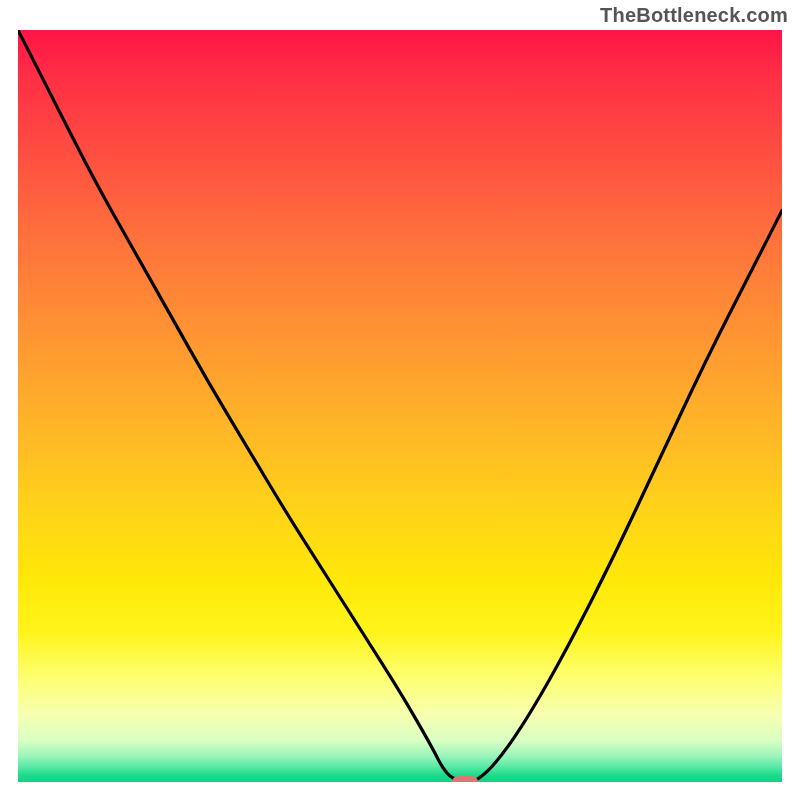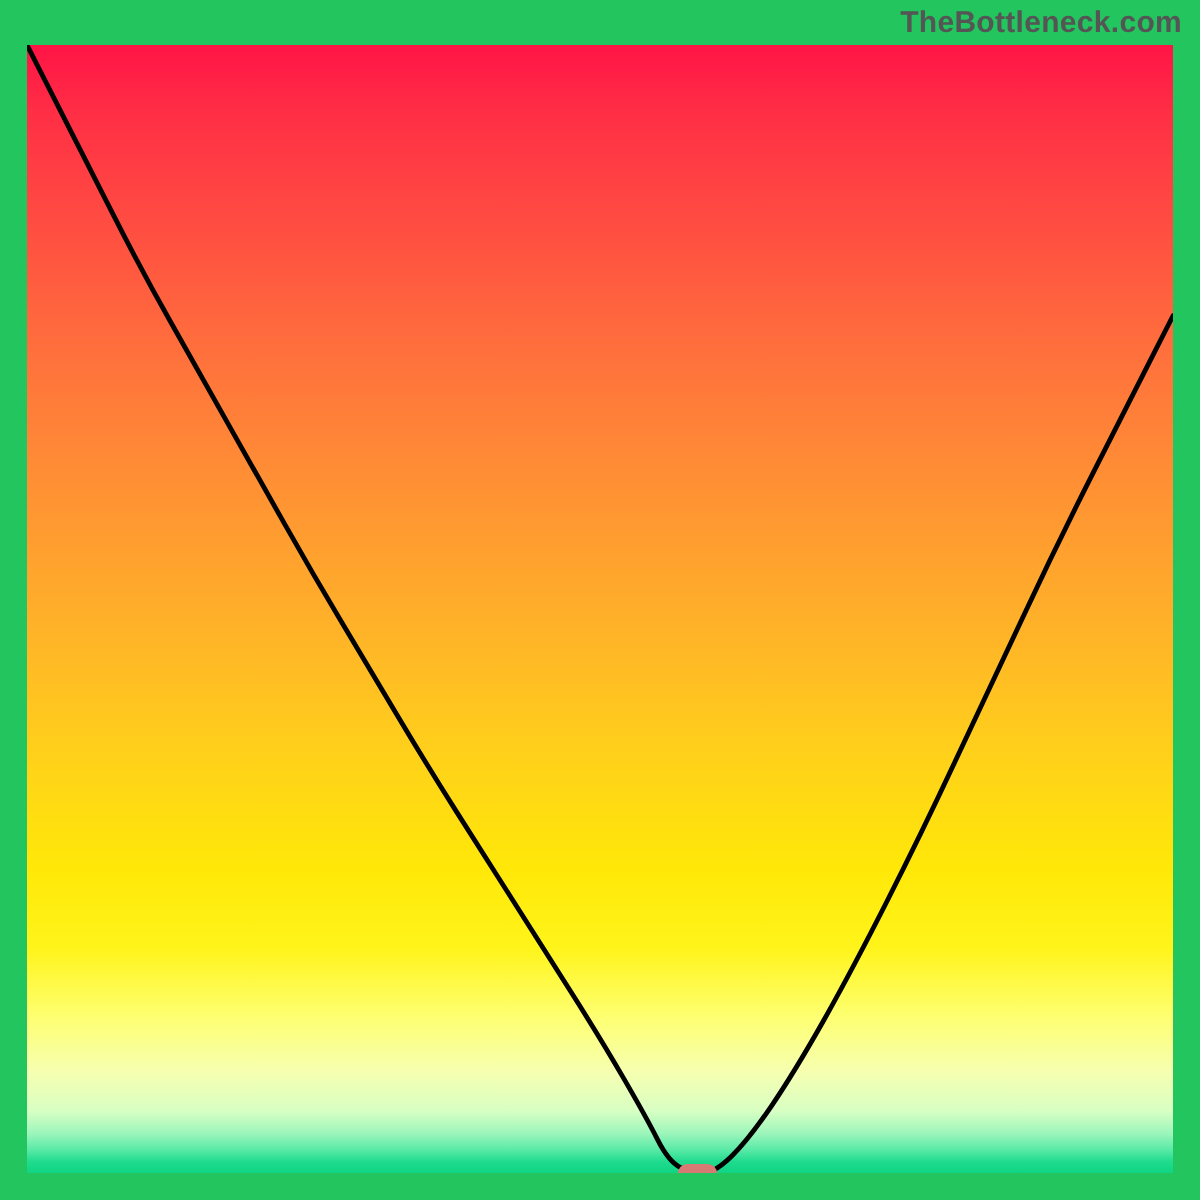--- a/index.html
+++ b/index.html
@@ -8,21 +8,21 @@
     width: 800px;
     height: 800px;
     background: #000;
     font-family: Arial, Helvetica, sans-serif;
     overflow: hidden;
   }
   .frame {
     position: relative;
     width: 800px;
     height: 800px;
-    background: #22c55e;
+    background: #ffffff;
   }
   .watermark {
     position: absolute;
     top: 4px;
     right: 12px;
     color: #555;
     font-size: 20px;
     font-weight: bold;
     letter-spacing: 0.2px;
     z-index: 5;

